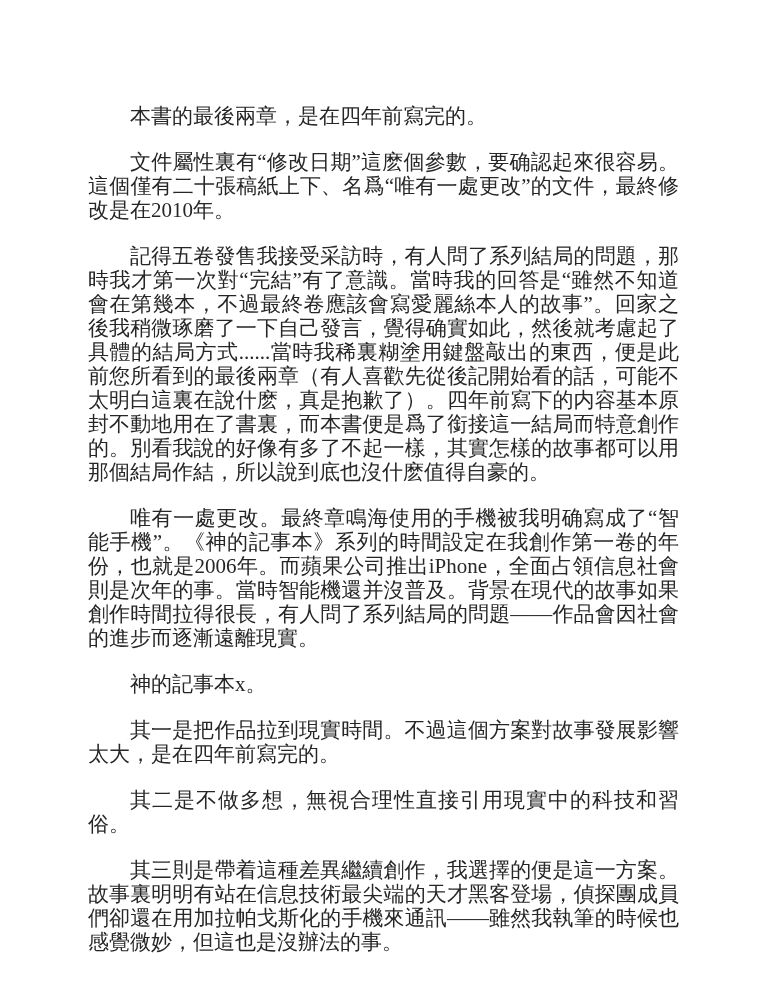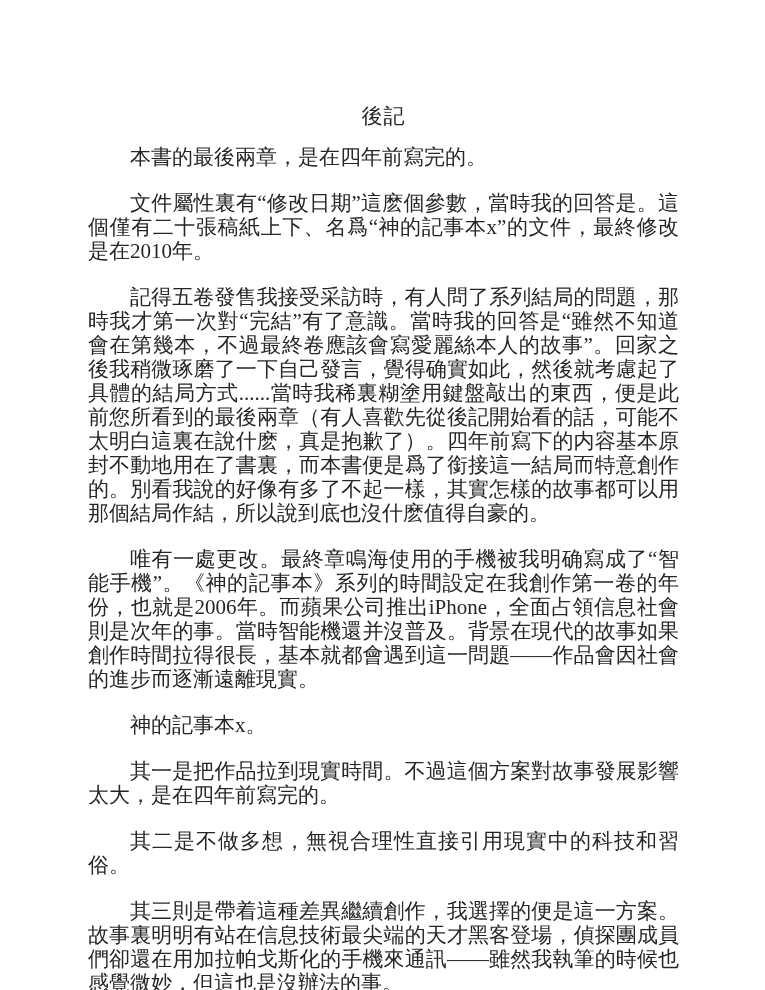--- a/index.html
+++ b/index.html
@@ -32,24 +32,23 @@
     margin: 0 0 22px 0;
     text-align: justify;
     text-indent: 2em;
     word-break: break-all;
   }
 </style>
 </head>
 <body>
 
 <div class="page">
-  <h1 class="doc-title">後記</h1>
 
   <p class="doc-paragraph">本書的最後兩章，是在四年前寫完的。</p>
-  <p class="doc-paragraph">文件屬性裏有“修改日期”這麽個參數，當時我的回答是。這個僅有二十張稿紙上下、名爲“神的記事本x”的文件，最終修改是在2010年。</p>
+  <p class="doc-paragraph">文件屬性裏有“修改日期”這麽個參數，要确認起來很容易。這個僅有二十張稿紙上下、名爲“唯有一處更改”的文件，最終修改是在2010年。</p>
   <p class="doc-paragraph">記得五卷發售我接受采訪時，有人問了系列結局的問題，那時我才第一次對“完結”有了意識。當時我的回答是“雖然不知道會在第幾本，不過最終卷應該會寫愛麗絲本人的故事”。回家之後我稍微琢磨了一下自己發言，覺得确實如此，然後就考慮起了具體的結局方式......當時我稀裏糊塗用鍵盤敲出的東西，便是此前您所看到的最後兩章（有人喜歡先從後記開始看的話，可能不太明白這裏在說什麽，真是抱歉了）。四年前寫下的内容基本原封不動地用在了書裏，而本書便是爲了銜接這一結局而特意創作的。別看我說的好像有多了不起一樣，其實怎樣的故事都可以用那個結局作結，所以說到底也沒什麽值得自豪的。</p>
-  <p class="doc-paragraph">唯有一處更改。最終章鳴海使用的手機被我明确寫成了“智能手機”。《神的記事本》系列的時間設定在我創作第一卷的年份，也就是2006年。而蘋果公司推出iPhone，全面占領信息社會則是次年的事。當時智能機還并沒普及。背景在現代的故事如果創作時間拉得很長，基本就都會遇到這一問題——作品會因社會的進步而逐漸遠離現實。</p>
+  <p class="doc-paragraph">唯有一處更改。最終章鳴海使用的手機被我明确寫成了“智能手機”。《神的記事本》系列的時間設定在我創作第一卷的年份，也就是2006年。而蘋果公司推出iPhone，全面占領信息社會則是次年的事。當時智能機還并沒普及。背景在現代的故事如果創作時間拉得很長，有人問了系列結局的問題——作品會因社會的進步而逐漸遠離現實。</p>
   <p class="doc-paragraph">神的記事本x。</p>
   <p class="doc-paragraph">其一是把作品拉到現實時間。不過這個方案對故事發展影響太大，是在四年前寫完的。</p>
   <p class="doc-paragraph">其二是不做多想，無視合理性直接引用現實中的科技和習俗。</p>
   <p class="doc-paragraph">其三則是帶着這種差異繼續創作，我選擇的便是這一方案。故事裏明明有站在信息技術最尖端的天才黑客登場，偵探團成員們卻還在用加拉帕戈斯化的手機來通訊——雖然我執筆的時候也感覺微妙，但這也是沒辦法的事。</p>
 
 </div>
 
 </body></html>

